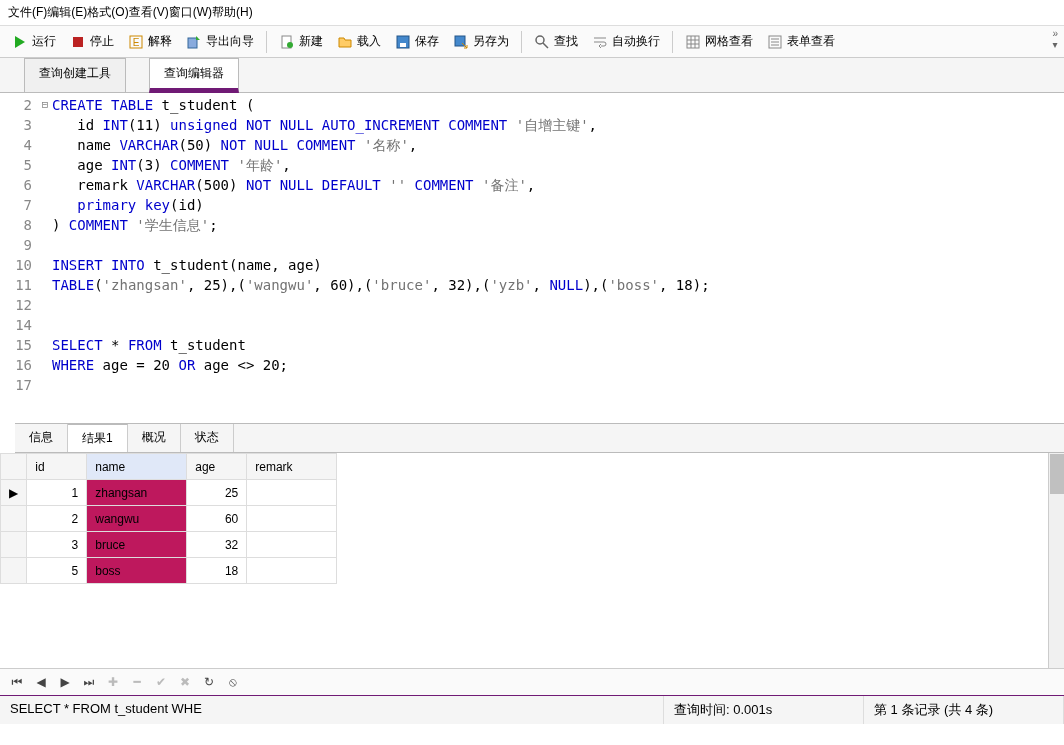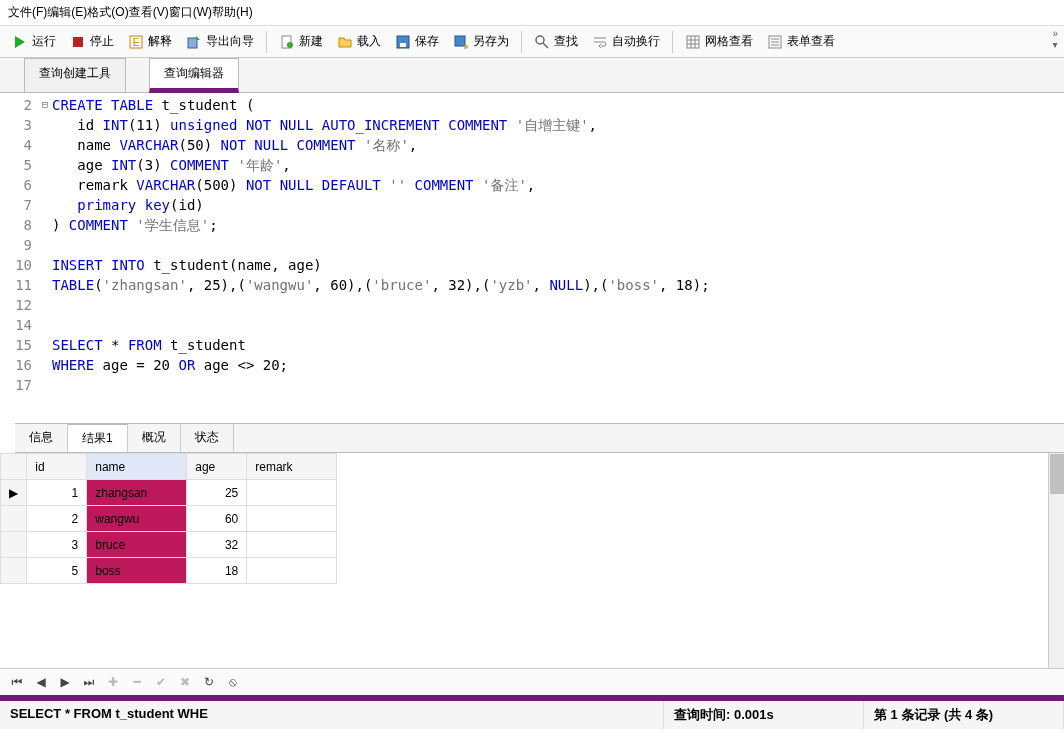--- a/index.html
+++ b/index.html
@@ -30,21 +30,21 @@
 .grid th { background: #f5f5f5; font-weight: normal; }
 .grid th.sorted { background: #e0e8f8; }
 .grid td.sorted { background: #be185d; }
 .grid .rowhead { width: 18px; background: #f5f5f5; text-align: center; }
 .grid td.num { text-align: right; }
 .grid-scroll-v { position: absolute; right: 0; top: 0; width: 16px; height: 100%; background: #f0f0f0; border-left: 1px solid #ccc; }
 .grid-scroll-thumb { width: 14px; height: 40px; background: #c0c0c0; margin: 1px auto; }
 .nav-toolbar { display: flex; align-items: center; gap: 6px; padding: 4px 8px; border-top: 1px solid #ccc; background: #fafafa; }
 .nav-btn { width: 18px; height: 18px; display: inline-flex; align-items: center; justify-content: center; cursor: pointer; color: #444; }
 .nav-btn.disabled { color: #bbb; cursor: default; }
-.statusbar { display: flex; border-top: 6px solid #701a75; background: #f5f5f5; font-size: 13px; font-weight: bold; }
+.statusbar { display: flex; border-top: 1px solid #701a75; background: #f5f5f5; font-size: 13px; }
 .status-cell { padding: 5px 10px; border-right: 1px solid #ddd; }
 .status-cell.wide { flex: 1; }
 </style>
 </head>
 <body>
 
 <div class="menubar">
   <span>文件(F)</span>
   <span>编辑(E)</span>
   <span>格式(O)</span>

